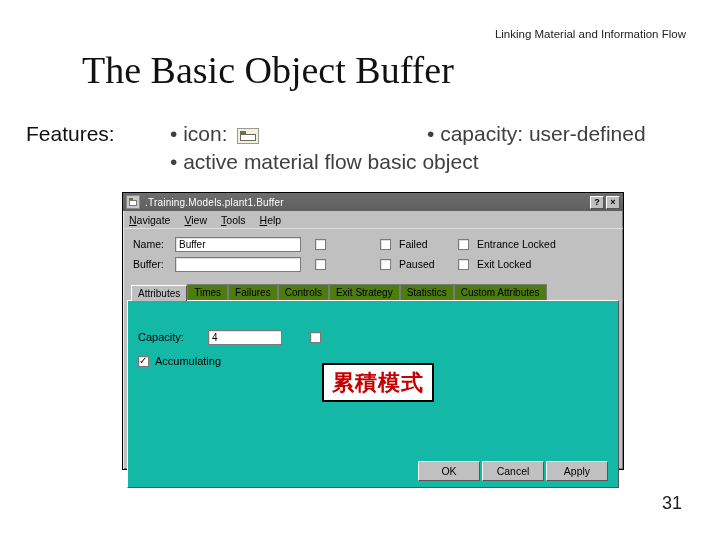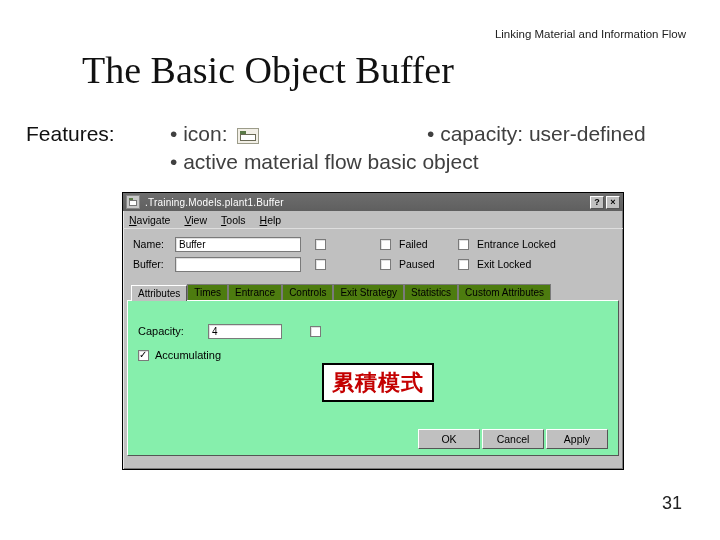--- a/index.html
+++ b/index.html
@@ -199,24 +199,24 @@
     border-left-color: #fff;
     border-right-color: #555;
     z-index: 2;
     top: 1px;
   }
   .tabpanel {
     margin: 0 4px;
     border: 1px solid #fff;
     border-right-color: #555;
     border-bottom-color: #555;
-    height: 156px;
-    padding: 21px 10px;
-    position: relative;
-    background: #86efac;
+    height: 188px;
+    padding: 27px 10px;
+    position: relative;
+    background: #14b8a6;
   }
   .cap-row { display:flex; align-items:center; gap:10px; height:18px; }
   .acc-row { display:flex; align-items:center; gap:6px; height:18px; margin-top:6px; }
 
   .annotation {
     position: absolute;
     left: 194px;
     top: 62px;
     border: 2px solid #000;
     background: #fff;
@@ -314,21 +314,21 @@
       <span class="chkwrap">
           <span class="chk"></span>
           <span>Exit Locked</span>
         </span>
     </div>
   </div>
 
   <div class="tabs">
     <span class="tab active">Attributes</span>
     <span class="tab">Times</span>
-    <span class="tab">Entrance</span>
+    <span class="tab">Failures</span>
     <span class="tab">Controls</span>
     <span class="tab">Exit Strategy</span>
     <span class="tab">Statistics</span>
     <span class="tab">Custom Attributes</span>
   </div>
 
   <div class="tabpanel">
     <div class="cap-row">
       <span style="width:60px">Capacity:</span>
       <span class="txt" style="width:74px;text-align:left">4</span>

